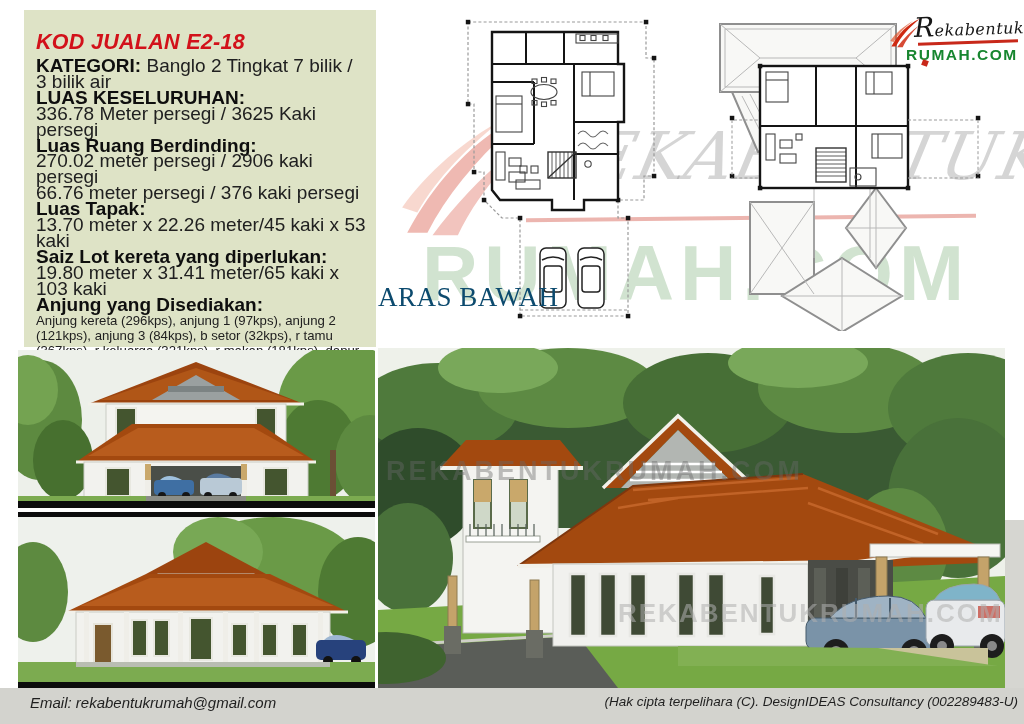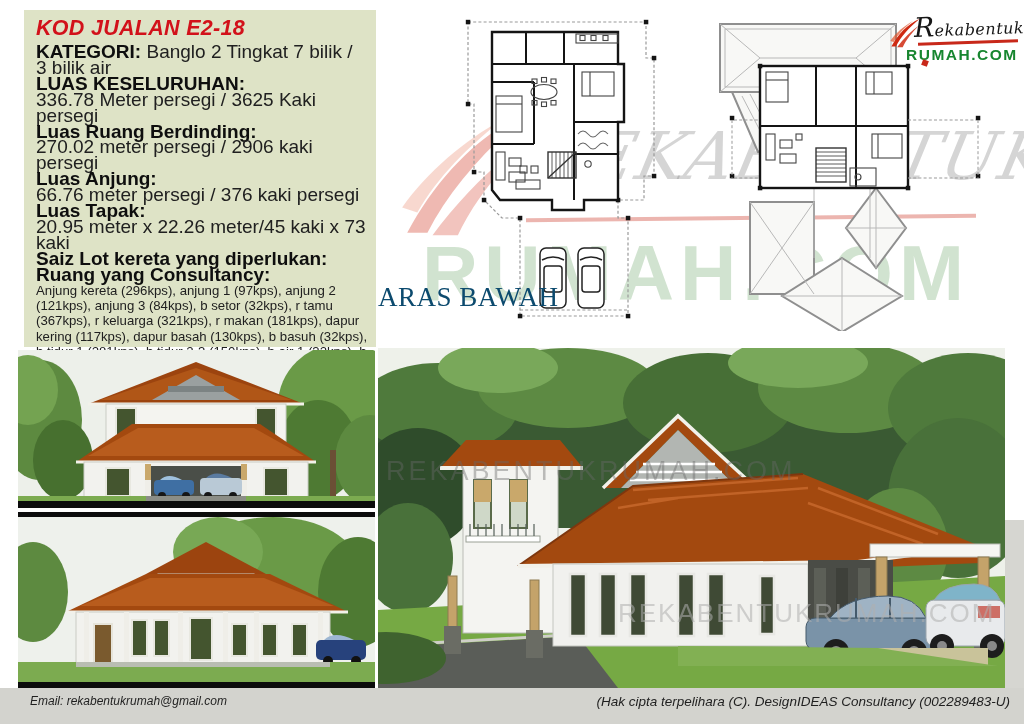--- a/index.html
+++ b/index.html
@@ -3,21 +3,21 @@
 <meta charset="utf-8">
 <style>
   html,body{margin:0;padding:0;background:#fff;}
   #page{position:relative;width:1024px;height:724px;background:#ffffff;overflow:hidden;
         font-family:"Liberation Sans",sans-serif;color:#1c1c1c;}
 
   
   .info-panel{position:absolute;left:24px;top:10px;width:352px;height:337px;
     background:#dee3c6;padding:4px 8px 0 12px;box-sizing:border-box;}
   .info-title{font-size:21.5px;font-weight:800;font-style:italic;color:#d2111a;
-    letter-spacing:.3px;margin:2px 0 3px 0;}
+    letter-spacing:.3px;margin:16px 0 3px 0;}
   .line{font-size:19px;line-height:15.9px;color:#202020;}
   .line b{color:#0e0e0e;}
   .para{font-size:13.2px;line-height:15.4px;color:#202020;}
 
   
   .plans{position:absolute;left:376px;top:0;width:648px;height:347px;background:#ffffff;overflow:hidden;}
   .plan-label{position:absolute;font-size:27px;font-weight:500;color:#0c4a6e;letter-spacing:.5px;font-family:Liberation Serif, serif;}
   .lbl-bawah{left:2px;top:282px;}
   .lbl-satu{left:279px;top:282px;}
 
@@ -47,49 +47,49 @@
 
   svg{display:block;}
   .plan-svg{position:absolute;}
 
   
   .render{position:absolute;overflow:hidden;}
   .r1{left:18px;top:350px;width:357px;height:158px;}
   .r2{left:18px;top:512px;width:357px;height:176px;}
   .rbig{left:378px;top:348px;width:627px;height:340px;}
 
-  .wm-render{position:absolute;font-weight:400;white-space:nowrap;text-align:right;}
+  .wm-render{position:absolute;font-weight:700;white-space:nowrap;text-align:right;}
   .wm-r1{left:386px;top:456px;font-size:27px;letter-spacing:3px;color:rgba(105,105,105,.42);}
   .wm-r2{left:618px;top:598px;font-size:26px;letter-spacing:2px;color:rgba(175,175,175,.55);}
 
   .right-margin{position:absolute;left:1005px;top:520px;width:19px;height:168px;background:#d6d6d1;}
 
   
   .footer{position:absolute;left:0;top:688px;width:1024px;height:36px;background:#d3d3ce;}
-  .footer .email{position:absolute;left:30px;top:6px;font-size:12px;font-style:italic;color:#1f1f1f;}
-  .footer .copy{position:absolute;right:14px;top:6px;font-size:13.5px;font-style:italic;color:#1f1f1f;}
+  .footer .email{position:absolute;left:30px;top:6px;font-size:15px;font-style:italic;color:#1f1f1f;}
+  .footer .copy{position:absolute;right:6px;top:6px;font-size:13.5px;font-style:italic;color:#1f1f1f;}
 </style>
 </head>
 <body>
 
 <div id="page">
 
   <div class="info-panel">
     <div class="info-title">KOD JUALAN E2-18</div>
     <div class="line"><b>KATEGORI:</b><span> Banglo 2 Tingkat 7 bilik / 3 bilik air</span></div>
     <div class="line"><b>LUAS KESELURUHAN:</b></div>
     <div class="line">336.78 Meter persegi / 3625 Kaki persegi</div>
     <div class="line"><b>Luas Ruang Berdinding:</b></div>
     <div class="line">270.02 meter persegi / 2906 kaki persegi</div>
-    <div class="line"><b>Luas Anjung:</b></div>
     <div class="line">66.76 meter persegi / 376 kaki persegi</div>
     <div class="line"><b>Luas Tapak:</b></div>
-    <div class="line">20.95 meter x 22.26 meter/45 kaki x 73 kaki</div>
+    <div class="line">13.70 meter x 22.26 meter/45 kaki x 53 kaki</div>
     <div class="line"><b>Saiz Lot kereta yang diperlukan:</b></div>
-    <div class="line"><b>Ruang yang Consultancy:</b></div>
+    <div class="line">19.80 meter x 31.41 meter/65 kaki x 103 kaki</div>
+    <div class="line"><b>Anjung yang Disediakan:</b></div>
     <div class="para">Anjung kereta (296kps), anjung 1 (97kps), anjung 2 (121kps), anjung 3 (84kps), b setor (32kps), r tamu (367kps), r keluarga (321kps), r makan (181kps), dapur kering (117kps), dapur basah (130kps), b basuh (32kps), b tidur 1 (281kps), b tidur 2-3 (150kps), b air 1 (32kps), b air 2 (34kps), r tangga (96kps), r keluarga (389kps), b tidur 4 (184kps), b tidur 5 (150kps), b tidur 6 (153kps), b tidur 7 (75kps), b air 3 (32kps), &amp; balkoni (121kps)</div>
   </div>
 
   <div class="plans">
 
     <svg class="wm-swoosh" viewBox="0 0 60 60">
       <path d="M6,54 C18,32 34,15 56,5 C38,20 23,36 14,54 Z" fill="#cf2a12"></path>
       <path d="M16,55 C27,40 41,26 57,15 C43,28 32,42 26,55 Z" fill="#cf2a12" opacity=".85"></path>
       <path d="M4,44 C14,30 28,18 44,9 C30,20 18,32 10,46 Z" fill="#e0552e" opacity=".7"></path>
     </svg>

